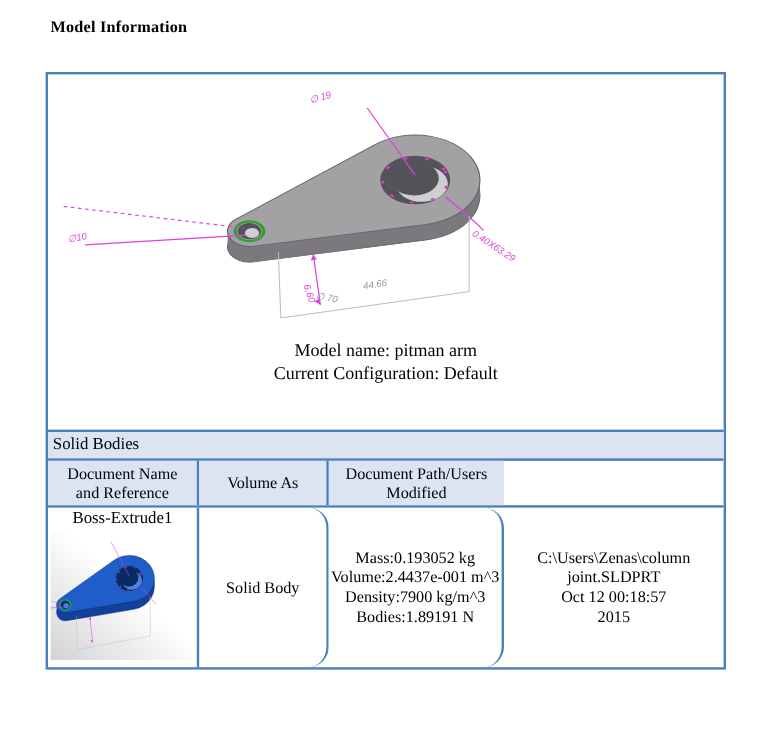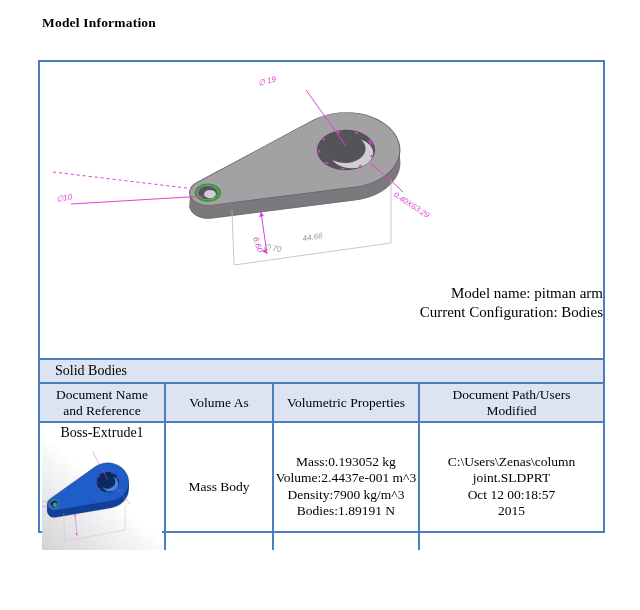--- a/index.html
+++ b/index.html
@@ -13,41 +13,41 @@
   }
   .report {
     margin:29px 0 0 38px;
     width:567px;
     border:2px solid #4a7ebd;
     box-sizing:border-box;
     background:#fff;
   }
   .model-cell { height:296px; border-bottom:2px solid #4a7ebd; text-align:center; overflow:hidden; }
   .model-view { display:block; width:562px; height:220px; }
-  .caption { font-size:15px; line-height:1.24; margin-top:2px;text-align:right; }
+  .caption { font-size:15px; line-height:1.24; margin-top:2px; }
   .section-row {
     height:22px; line-height:21px;
     background:#dce4f1; border-bottom:2px solid #4a7ebd;
-    padding-left:15px; font-size:14px; text-align:left;
+    padding-left:4px; font-size:14px; text-align:left;
   }
   .grid { display:grid; grid-template-columns:126px 108px 146px 1fr; }
   .grid .cell { box-sizing:border-box; border-right:2px solid #4a7ebd; }
   .grid .cell:last-child { border-right:none; }
   .header-row { border-bottom:2px solid #4a7ebd; }
   .header-row .cell {
     height:37px; background:#dce4f1;
     display:flex; align-items:center; justify-content:center;
     text-align:center; font-size:13.5px; line-height:1.15; padding:0 8px;
   }
-  .body-row { height:108px; }
+  .body-row { height:133px; }
   .body-row .cell { font-size:13.5px; text-align:center; }
   .doc-cell { display:flex; flex-direction:column; align-items:center; }
   .doc-name { margin-top:2px; font-size:14px; }
   .thumb { display:block; margin-top:1px; width:120px; height:108px; }
-  .center-cell { display:flex; flex-direction:column; align-items:center; justify-content:center; }
+  .center-cell { display:flex; flex-direction:column; align-items:center; justify-content:center;border-radius:17px; }
   .vol-lines { max-width:142px; margin:0 auto; line-height:1.22; }
   .path-text { max-width:128px; overflow-wrap:anywhere; line-height:1.22; }
   .date-text { max-width:110px; line-height:1.22; }
 
   
   .part-gray {
     --face-top:#a3a1a4; --face-side:#7b797d; --edge:#646266;
     --hole-wall:#55535a; --hole-floor:#cfcfd3;
     --dim:#e33fd8; --dimgray:#96969a;
   }
@@ -114,43 +114,42 @@
       <use href="#part-scene"></use>
       <text class="dim-label" x="218" y="24" transform="rotate(-15 218 24)">∅ 19</text>
       <text class="dim-label" x="16" y="140" transform="rotate(-10 16 140)">∅10</text>
       <text class="dim-label" x="352" y="134" transform="rotate(33 352 134)" font-size="6.5">0.40X63.29</text>
       <text class="dim-label" x="212" y="176" transform="rotate(72 212 176)" font-size="7">6.60</text>
       <text class="dim-label-gray" x="222" y="187" transform="rotate(10 222 187)" font-size="7">∅ 70</text>
       <text class="dim-label-gray" x="262" y="179" transform="rotate(-8 262 179)">44.66</text>
     </svg>
     <div class="caption">
       <div>Model name: pitman arm</div>
-      <div>Current Configuration: Bodies</div>
+      <div>Current Configuration: Default</div>
     </div>
   </div>
 
   <div class="section-row">Solid Bodies</div>
 
   <div class="grid header-row">
     <div class="cell">Document Name and Reference</div>
     <div class="cell">Volume As</div>
-    <div class="cell">Volumetric Properties</div>
     <div class="cell">Document Path/Users Modified</div>
   </div>
 
   <div class="grid body-row">
     <div class="cell doc-cell">
       <div class="doc-name">Boss-Extrude1</div>
       <svg class="thumb part-blue" viewBox="135 10 310 210" preserveAspectRatio="none">
         <rect x="135" y="10" width="310" height="210" fill="url(#thumb-grad)"></rect>
         <use href="#part-scene"></use>
       </svg>
     </div>
     <div class="cell center-cell">
-      <div>Mass Body</div>
+      <div>Solid Body</div>
     </div>
     <div class="cell center-cell">
       <div class="vol-lines">
         <div>Mass:0.193052 kg</div>
         <div>Volume:2.4437e-001 m^3</div>
         <div>Density:7900 kg/m^3</div>
         <div>Bodies:1.89191 N</div>
       </div>
     </div>
     <div class="cell center-cell">

